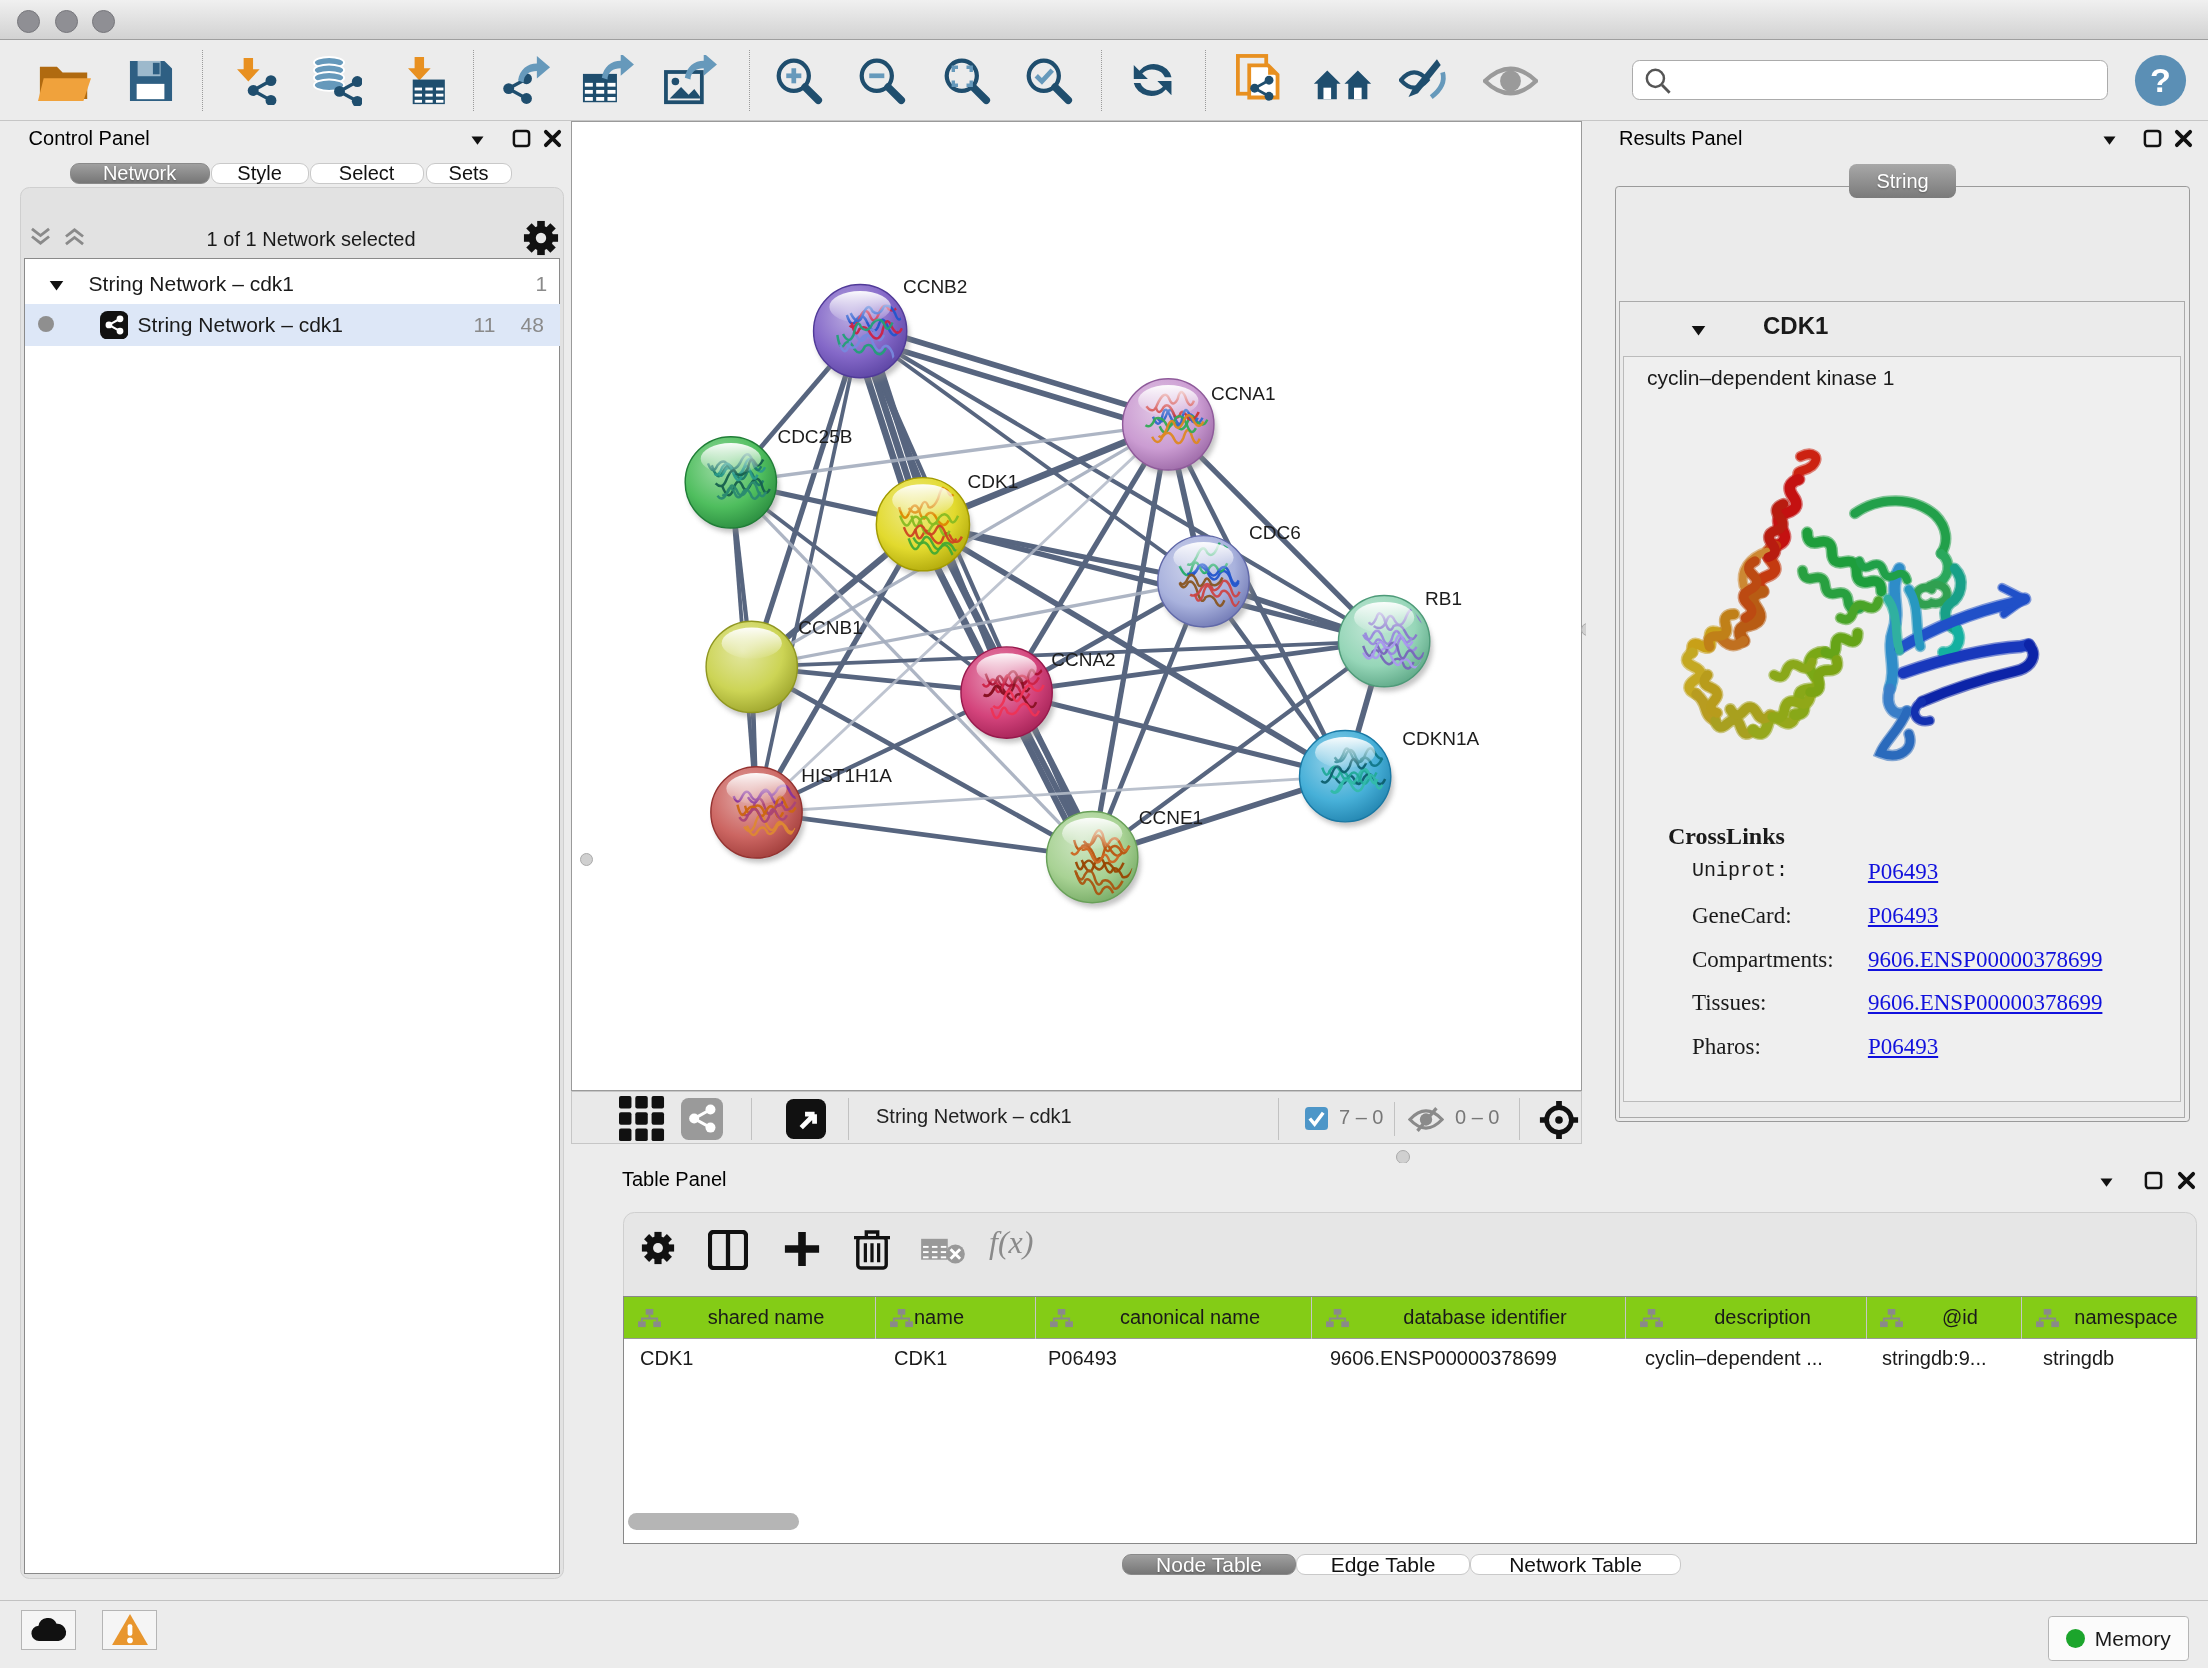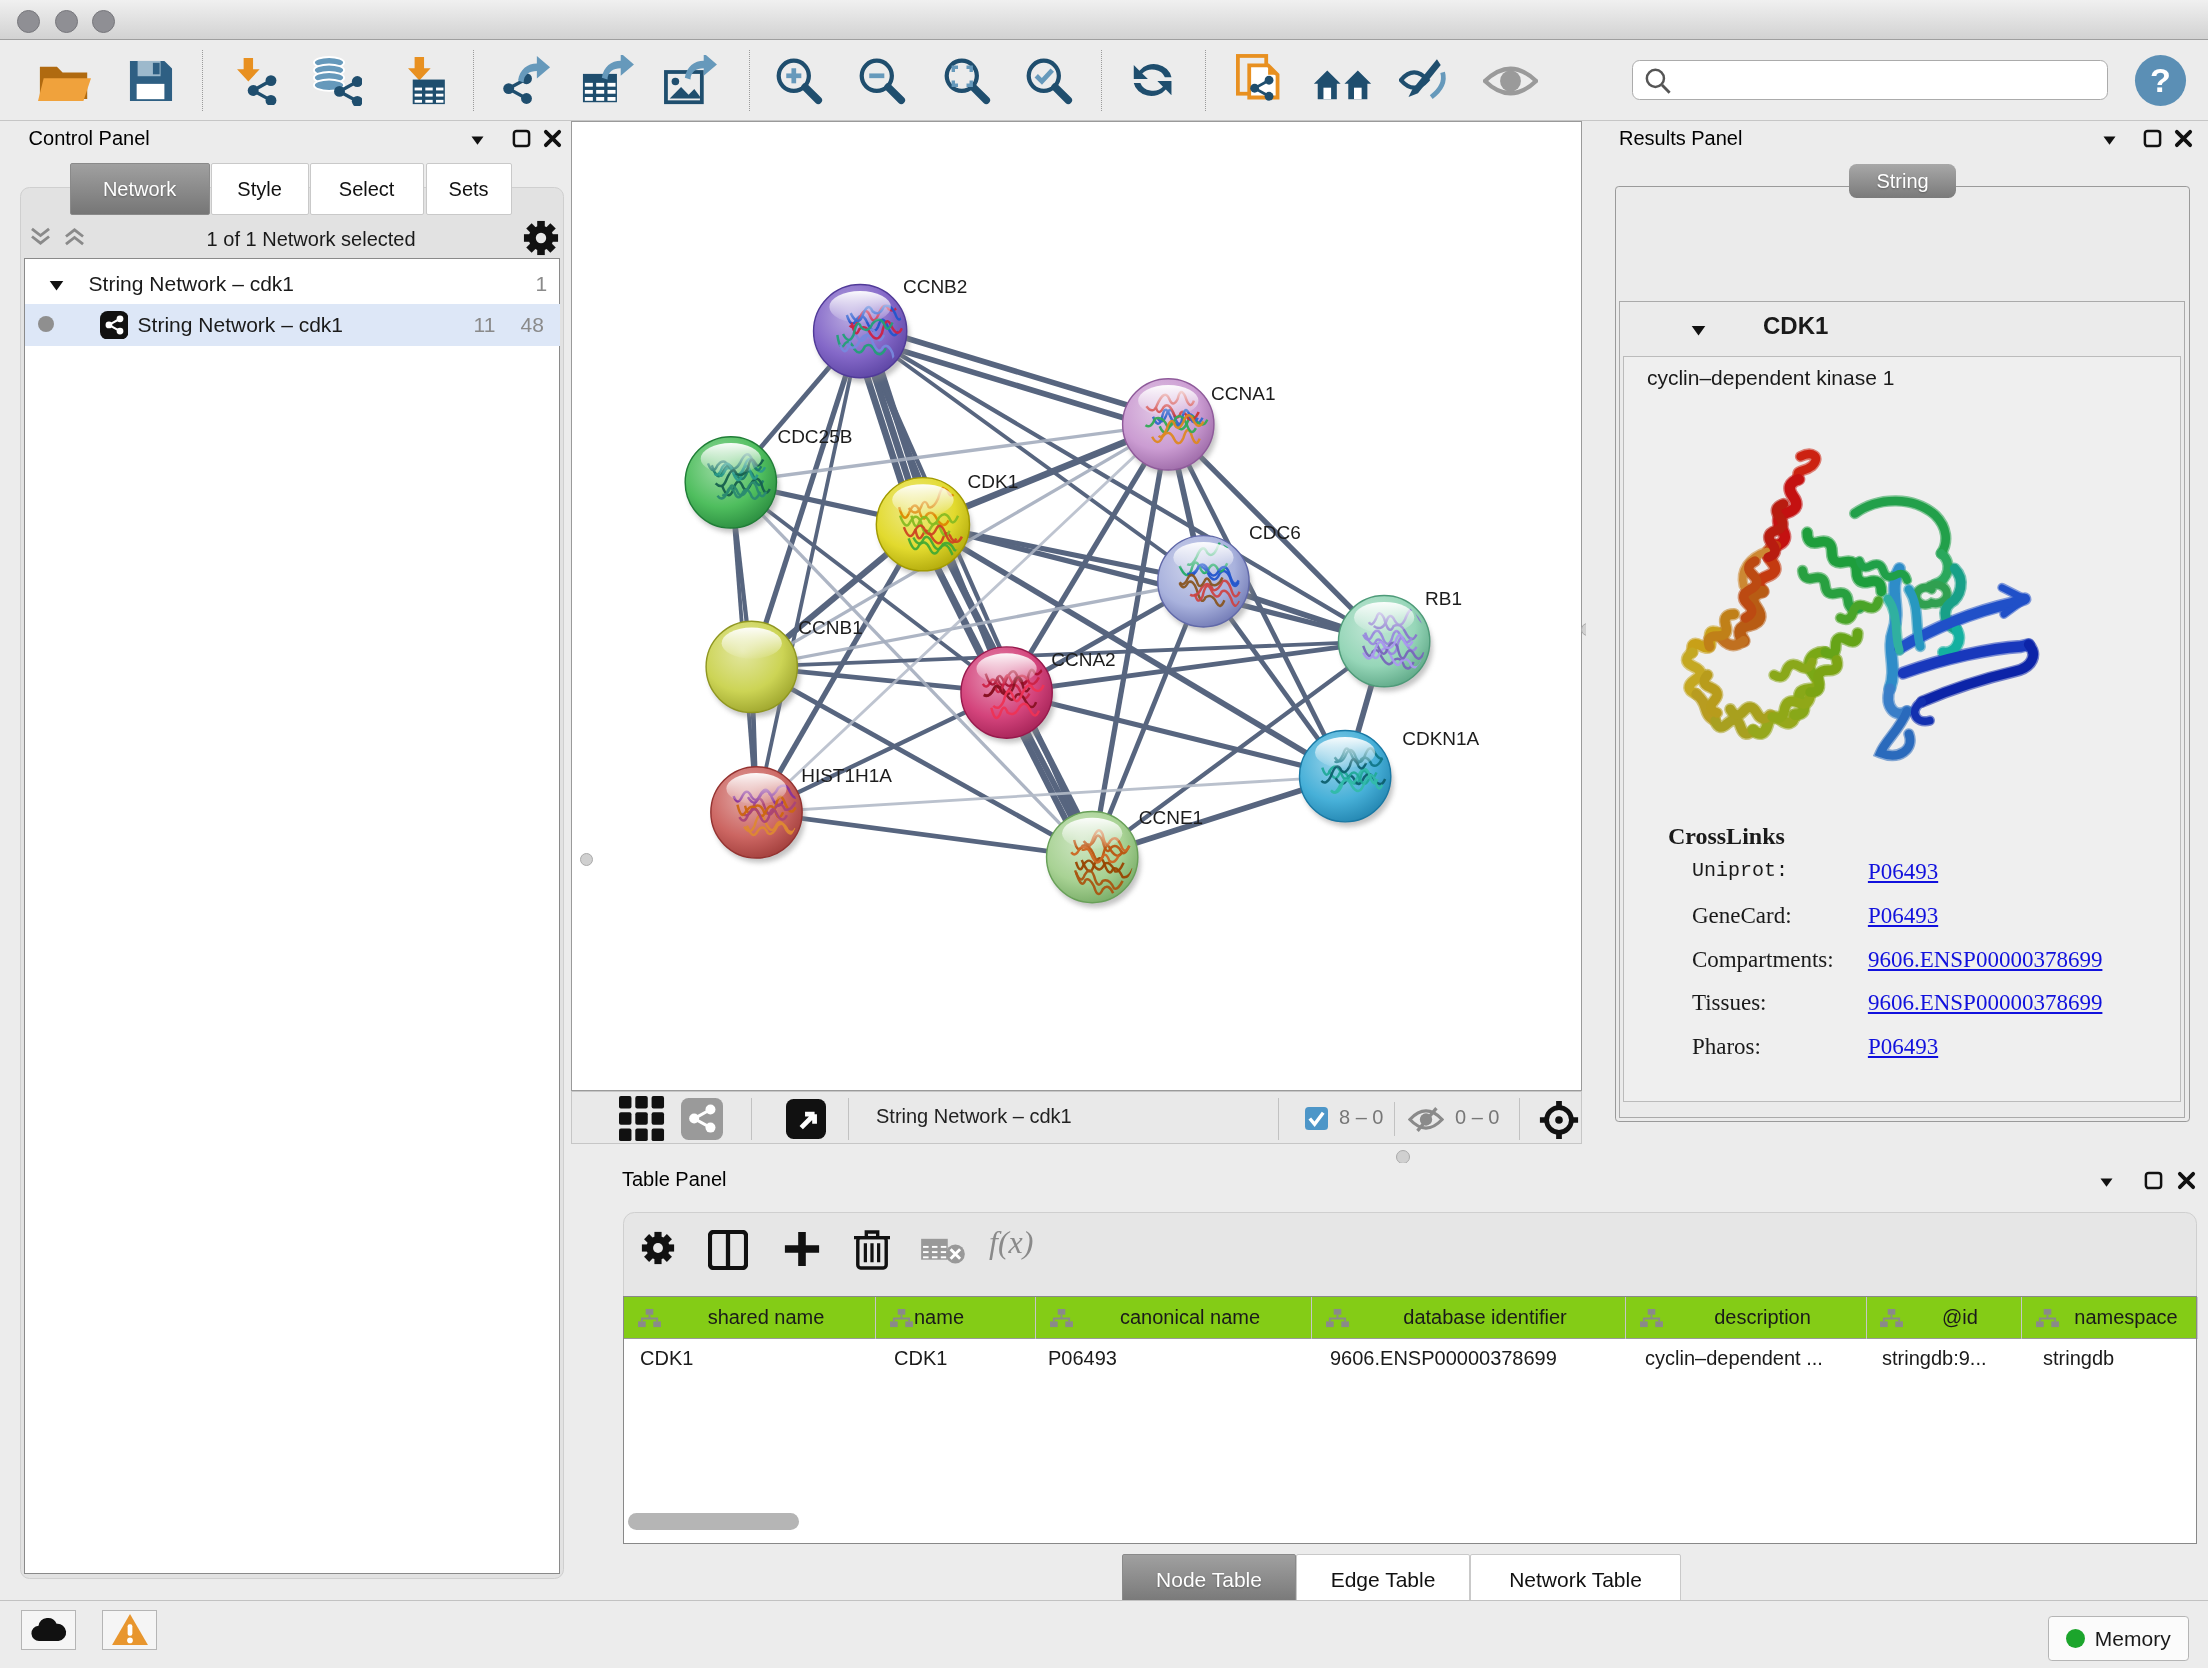--- a/index.html
+++ b/index.html
@@ -1,20 +1,20 @@
 <!DOCTYPE html>
 <html style="font-size:15px"><head><meta charset="utf-8"><style>
 *{margin:0;padding:0;box-sizing:border-box}
 html,body{width:2208px;height:1668px;overflow:hidden}
 body{background:#ececec;font-family:"Liberation Sans",sans-serif;position:relative;color:#1a1a1a}
 .abs{position:absolute}
 .panel-title{font-size:20px;color:#000000}
 .vline{position:absolute;width:1px;background:#c2c2c2}
 .dotsep{position:absolute;width:1.9px;border-left:1.9px dotted #9a9a9a}
-.tab{position:absolute;height:52px;background:#fff;border:1px solid #c9c9c9;border-radius:2px;font-size:20px;display:flex;align-items:center;justify-content:center;color:#111}
+.tab{position:absolute;height:21px;background:#fff;border:1px solid #c9c9c9;border-radius:9px;font-size:20px;display:flex;align-items:center;justify-content:center;color:#111}
 .tabsel{background:linear-gradient(#a0a0a0,#767676);color:#fff;border-color:#8a8a8a;text-shadow:0 1px 1.9px rgba(0,0,0,0.3)}
 </style></head><body>
 <div class="abs" style="left:0;top:0;width:2208px;height:40px;background:linear-gradient(#f0f0f0,#d2d2d2);border-bottom:1px solid #9f9f9f">
 <div class="abs" style="left:17px;top:9.5px;width:23px;height:23px;border-radius:50%;background:#8f8f94;border:1px solid #77777c"></div>
 <div class="abs" style="left:55px;top:9.5px;width:23px;height:23px;border-radius:50%;background:#8f8f94;border:1px solid #77777c"></div>
 <div class="abs" style="left:92px;top:9.5px;width:23px;height:23px;border-radius:50%;background:#8f8f94;border:1px solid #77777c"></div>
 </div>
 <div class="abs" style="left:0;top:40px;width:2208px;height:81px;background:#ececec;border-bottom:1px solid #c6c6c6">
 <div class="abs" style="left:38px;top:19px"><svg width="53" height="44" viewBox="0 0 56 46" style="">
         <path d="M2 8 L20 8 L26 14 L52 14 L52 42 L2 42 Z" fill="#b06a10"></path>
@@ -559,21 +559,21 @@
         <rect width="42" height="42" rx="8" fill="#111"></rect>
         <path d="M16 30 L30 16 M30 16 h-10 M30 16 v10" stroke="#fff" stroke-width="5" fill="none"></path>
       </svg></div>
 <div class="vline" style="left:276px;top:5.7px;height:42px"></div>
 <div class="abs" style="left:304px;top:13.3px;font-size:20px;color:#222">String Network – cdk1</div>
 <div class="vline" style="left:706px;top:5.7px;height:42px"></div>
 <div class="abs" style="left:733px;top:15px"><svg width="23" height="23" viewBox="0 0 24 24" style="">
         <rect width="24" height="24" rx="4" fill="#4d96c8"></rect>
         <path d="M5 12 l5 6 l9 -12" stroke="#fff" stroke-width="3.6" fill="none"></path>
       </svg></div>
-<div class="abs" style="left:767px;top:14.3px;font-size:20px;color:#777">8 – 0</div>
+<div class="abs" style="left:767px;top:14.3px;font-size:20px;color:#777">7 – 0</div>
 <div class="vline" style="left:822px;top:9.5px;height:34px"></div>
 <div class="abs" style="left:836px;top:14.3px"><svg width="36" height="27" viewBox="0 0 38 28" style="">
         <path d="M2 14 Q19 -4 36 14 Q19 32 2 14 Z" fill="none" stroke="#8a8a8a" stroke-width="3.4"></path>
         <circle cx="19" cy="14" r="6.5" fill="#8a8a8a"></circle>
         <line x1="30" y1="2" x2="10" y2="26" stroke="#8a8a8a" stroke-width="3.4"></line>
       </svg></div>
 <div class="abs" style="left:883px;top:14.3px;font-size:20px;color:#777">0 – 0</div>
 <div class="vline" style="left:947px;top:5.7px;height:42px"></div>
 <div class="abs" style="left:966px;top:6.7px"><svg width="42" height="42" viewBox="0 0 44 44" style="">
         <circle cx="22" cy="22" r="13" fill="none" stroke="#111" stroke-width="5"></circle>

